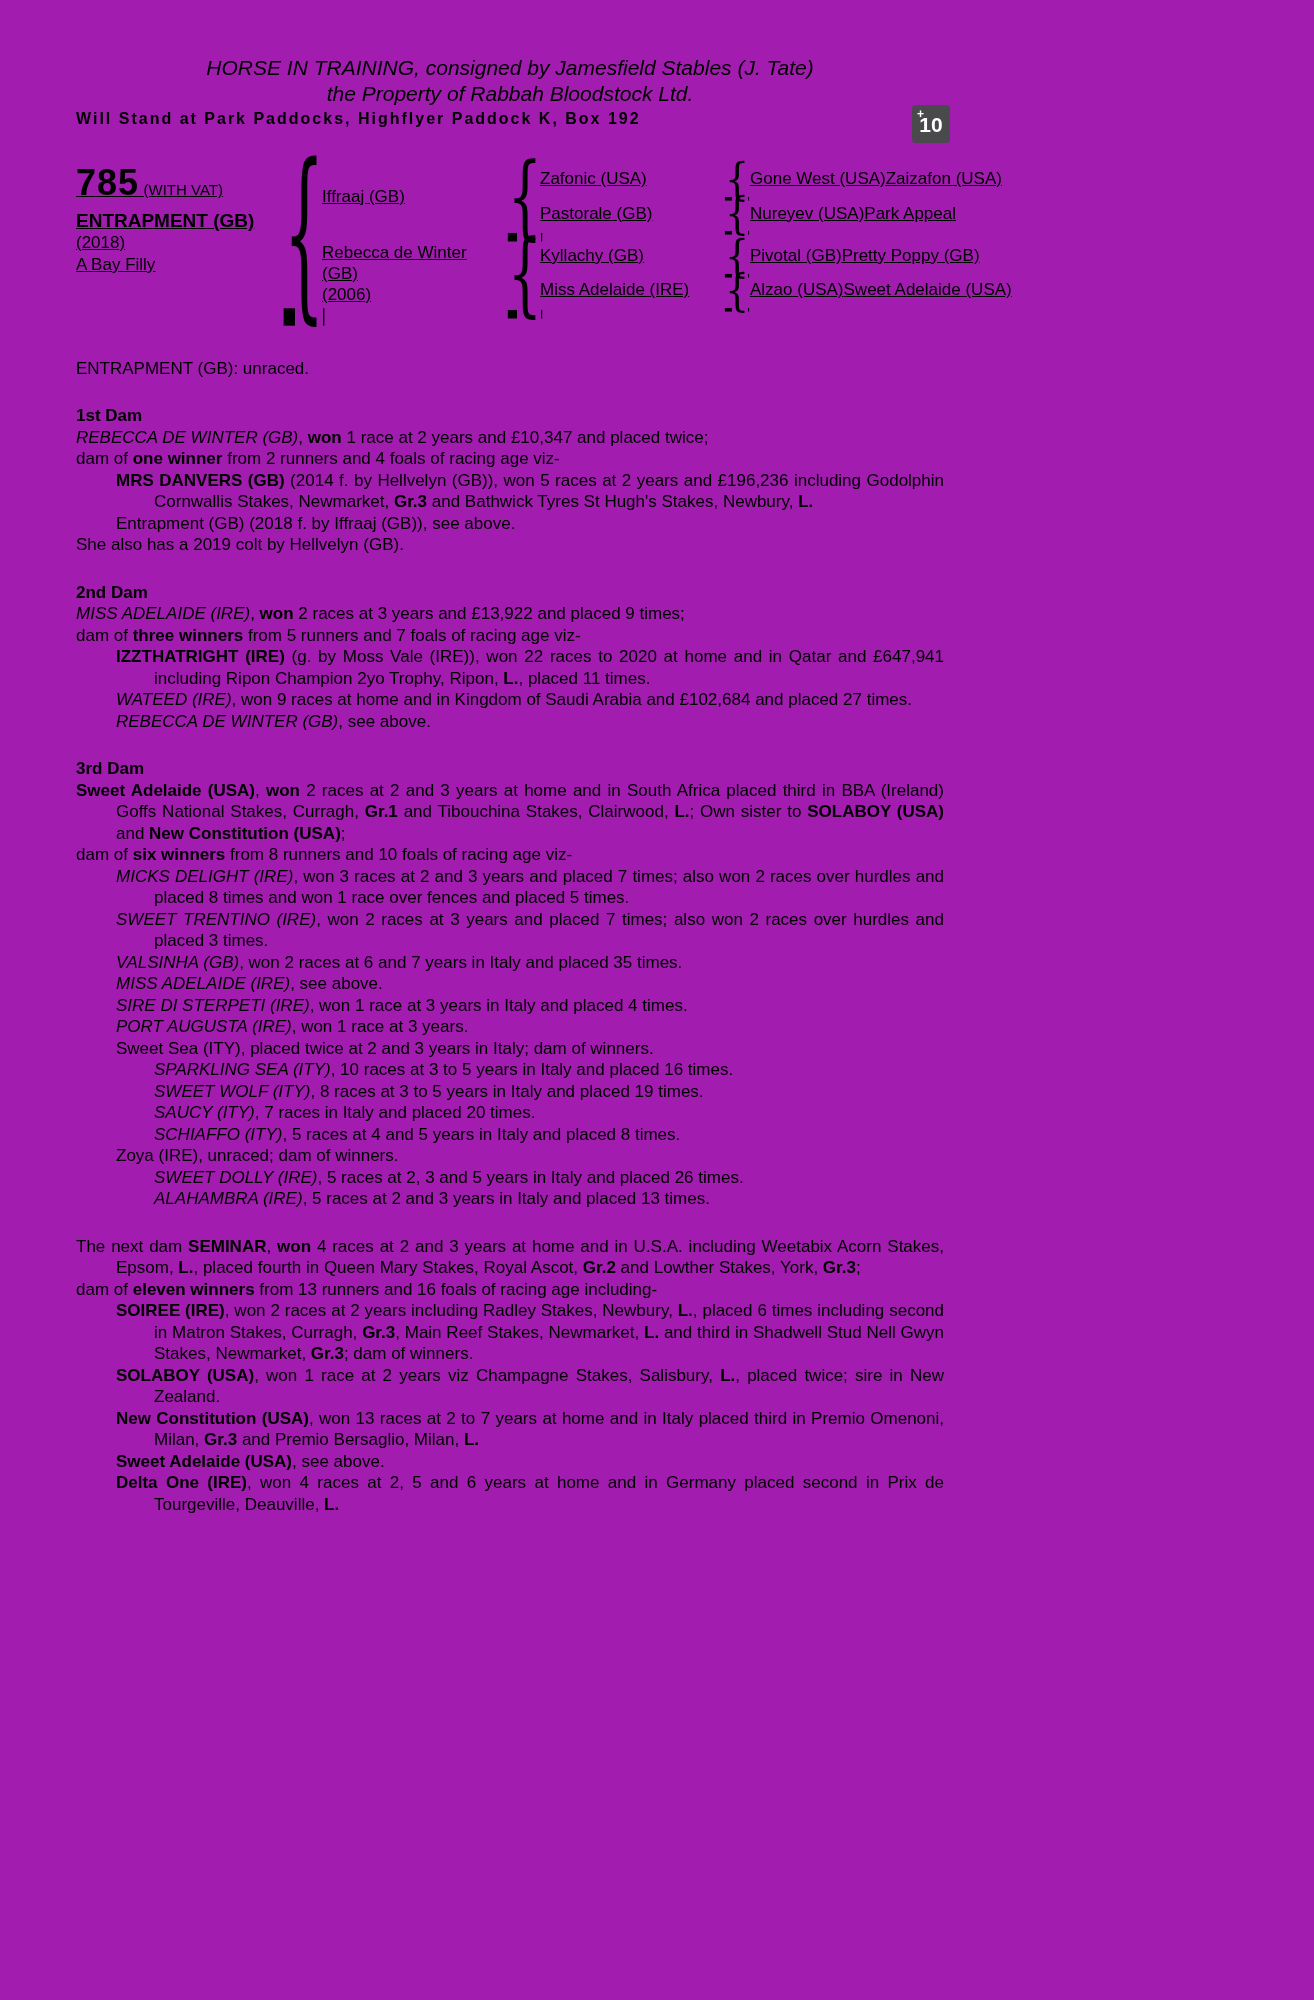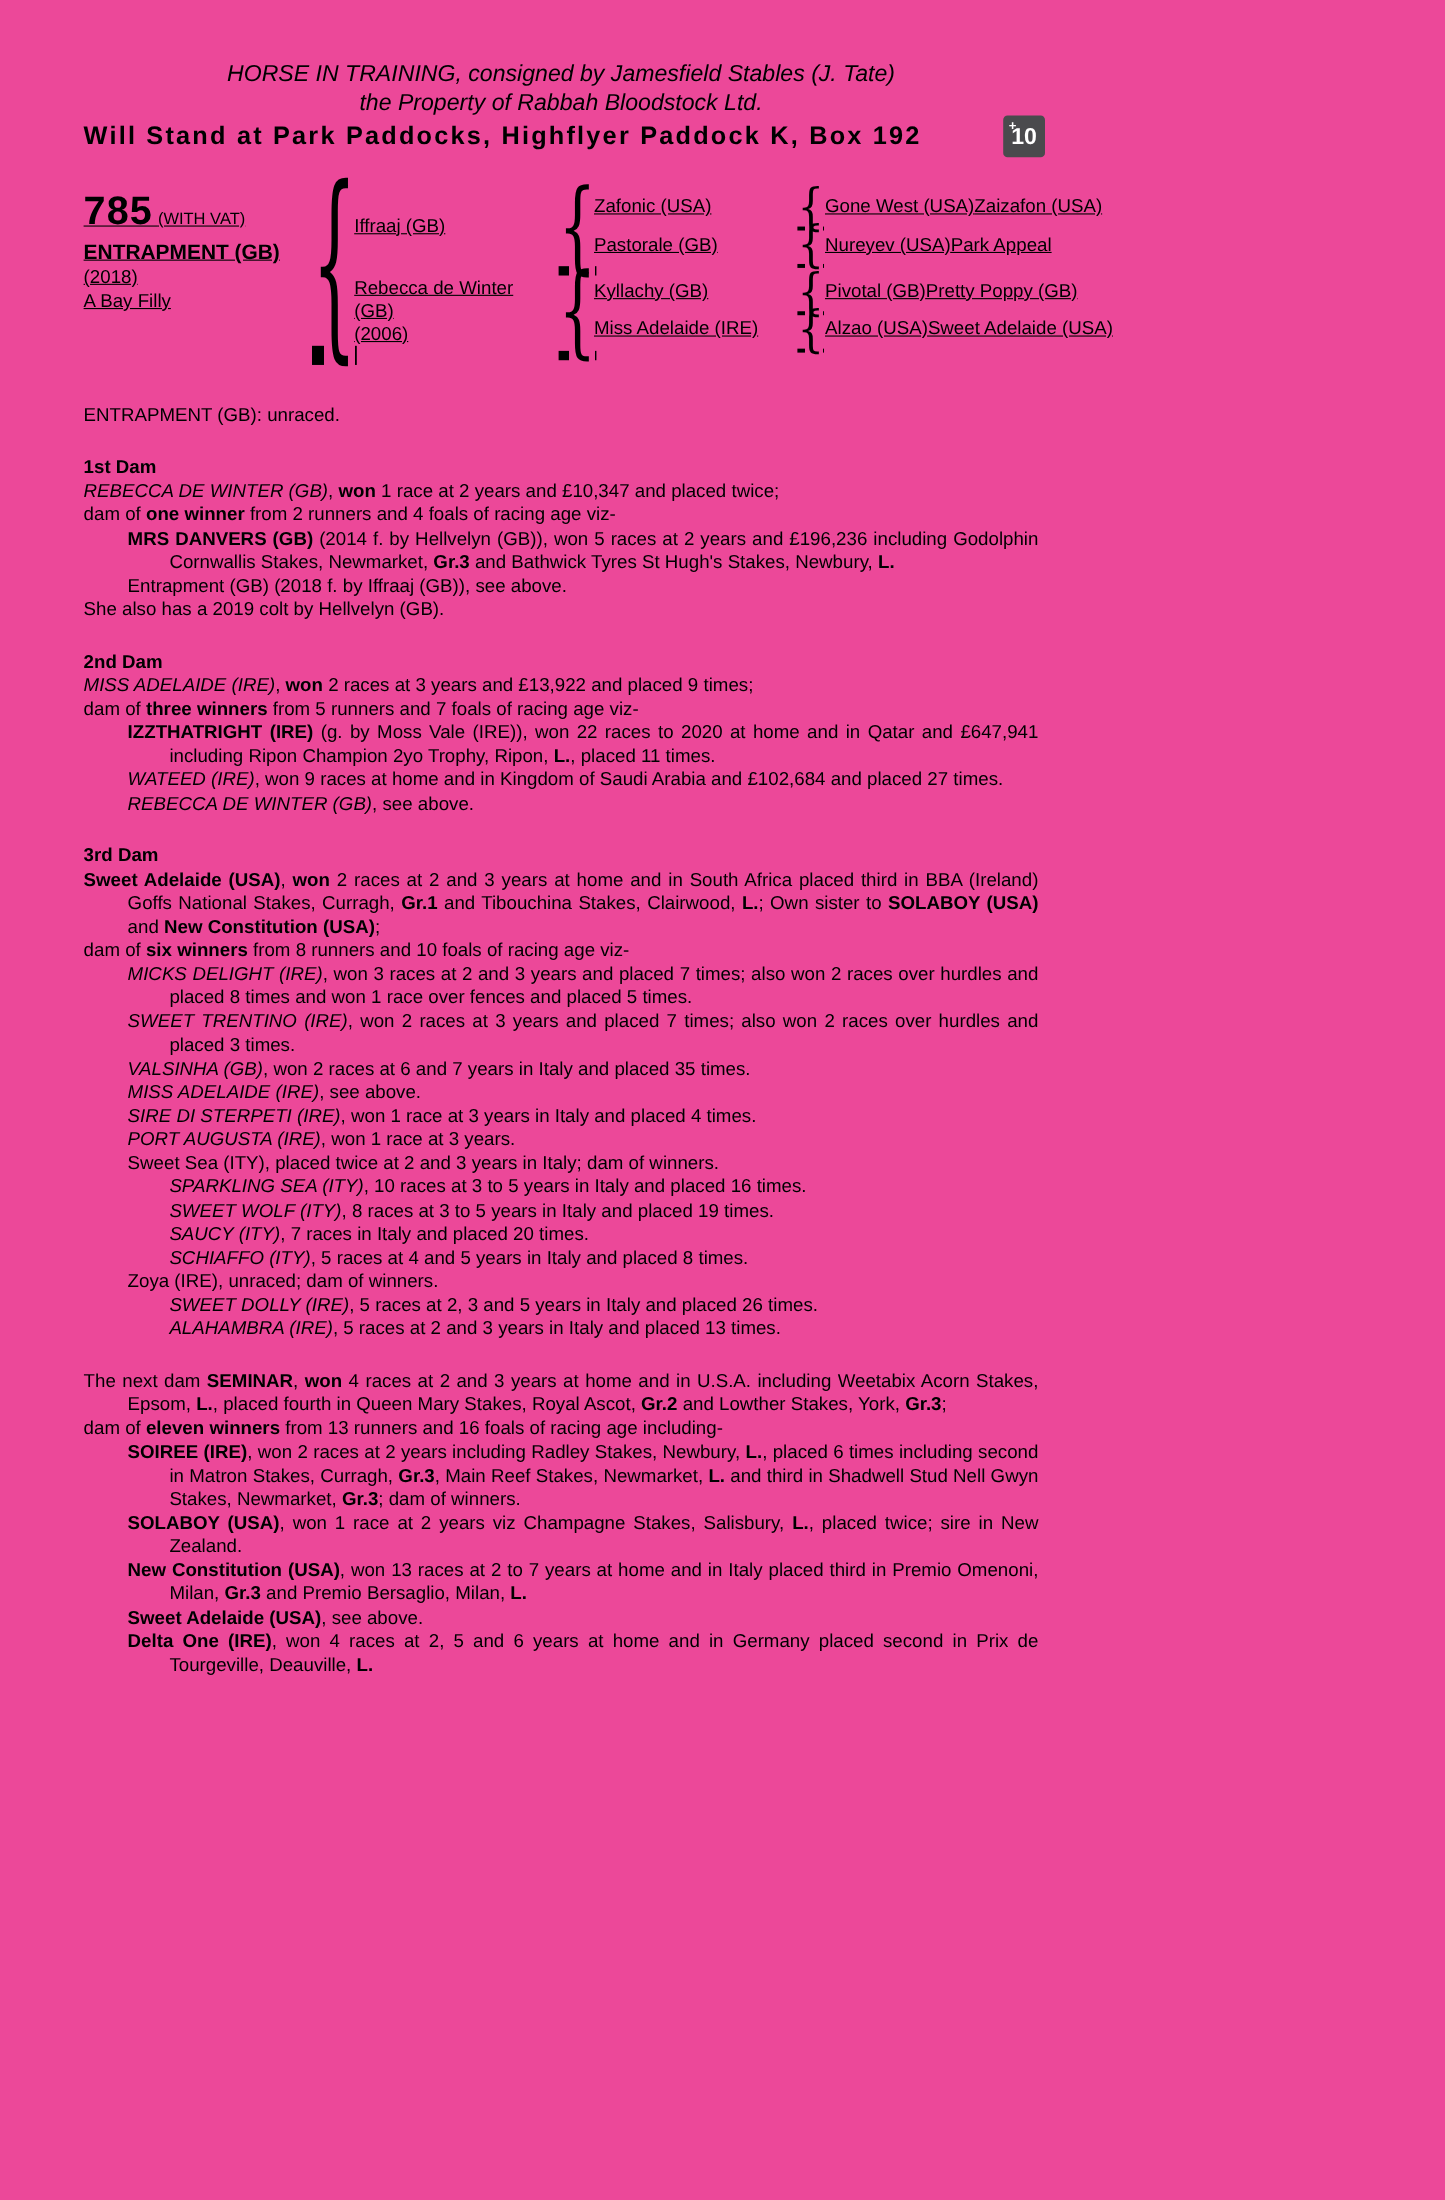--- a/index.html
+++ b/index.html
@@ -1,22 +1,22 @@
 <!DOCTYPE html>
 <html><head>
 <meta charset="utf-8">
 <style>
   html,body{margin:0;padding:0;background:#ffffff;}
-  .canvas{position:relative;width:1314px;height:2000px;background:#ec4899;overflow:hidden;
+  .canvas{position:relative;width:1314px;height:2000px;background:#a21caf;overflow:hidden;
           font-family:"Liberation Sans", sans-serif;color:#000;}
   .page{position:absolute;left:76px;top:55px;width:868px;}
 
   
   .hdr-center{text-align:center;font-style:italic;font-size:21px;line-height:26px;}
-  .hdr-stand{font-weight:700;font-size:23px;letter-spacing:2px;margin-top:3px;}
+  .hdr-stand{font-weight:700;font-size:16px;letter-spacing:2px;margin-top:3px;}
   .badge{position:absolute;right:-6px;top:50px;width:38px;height:38px;background:#4a4a4d;
          border-radius:4px;color:#fff;}
   .badge-plus{position:absolute;left:5px;top:2px;font-size:12px;font-weight:700;}
   .badge-num{position:absolute;left:0;right:0;top:8px;text-align:center;font-size:21px;font-weight:700;}
 
   
   .pedigree{display:flex;margin-top:30px;text-decoration:underline;}
   .lot-col{width:216px;flex:0 0 216px;align-self:flex-start;padding-top:4px;}
   .lot-num{font-size:36px;font-weight:700;letter-spacing:1px;}
   .vat{font-size:15px;}

